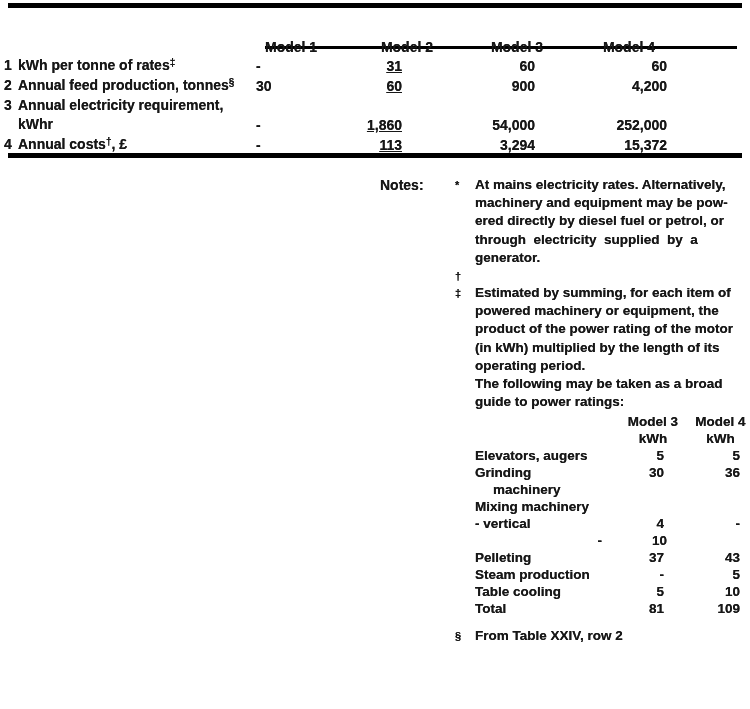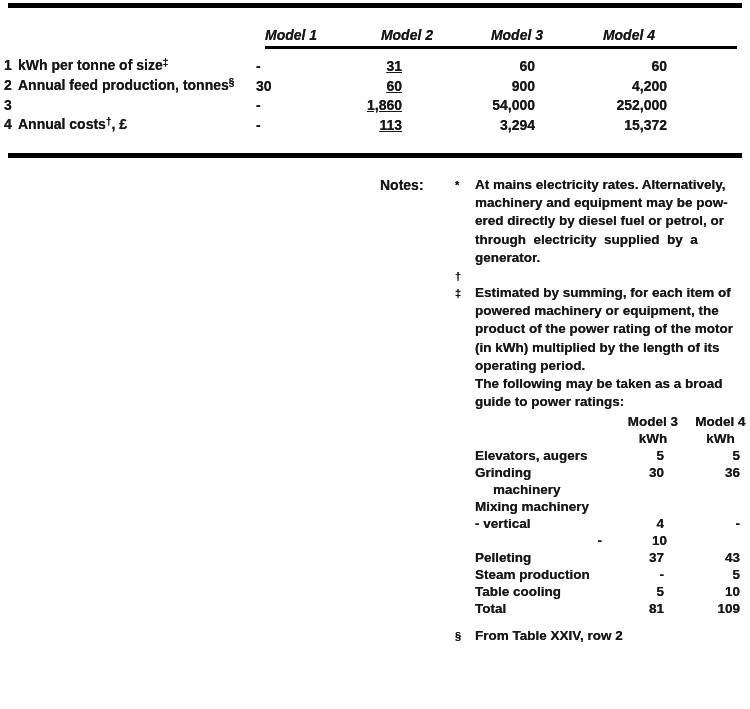--- a/index.html
+++ b/index.html
@@ -8,21 +8,21 @@
     font-family:"Liberation Sans",sans-serif;font-weight:700;color:#171717;
     text-shadow:0 0 0.5px rgba(0,0,0,0.8);
   }
   .rule{position:absolute;background:#000;}
   .rule-top{left:8px;width:734px;top:3px;height:5px;}
   .rule-head{left:265px;width:472px;top:46px;height:3px;}
   .rule-bottom{left:8px;width:734px;top:153px;height:5px;}
 
   
   .grid-row{display:grid;grid-template-columns:250px 76px 110px 105px 199px;align-items:end;}
-  .thead{position:absolute;left:4px;top:27px;width:740px;font-size:14px;font-style:italic;}
+  .thead{position:absolute;left:4px;top:39px;width:740px;font-size:14px;}
   .tbody{position:absolute;left:4px;top:56px;width:740px;font-size:14px;line-height:19px;}
   .th-m1{padding-left:11px;}
   .th-m2{text-align:right;padding-right:7px;}
   .th-m3{text-align:right;padding-right:2px;}
   .th-m4{text-align:right;padding-right:89px;}
   .td-m1{padding-left:2px;}
   .td-m2{text-align:right;padding-right:38px;text-decoration:underline;}
   .td-m3{text-align:right;padding-right:10px;}
   .td-m4{text-align:right;padding-right:77px;}
   .row-label{display:flex;}
@@ -63,21 +63,21 @@
     <div class="th-m2">Model 2</div>
     <div class="th-m3">Model 3</div>
     <div class="th-m4">Model 4</div>
   </div>
 
   <div class="tbody">
 
     <div class="grid-row">
       <div class="row-label">
         <span class="rownum">1</span>
-        <span class="rowlabel"><span>kWh per tonne of size</span><span class="mark">‡</span><span></span></span>
+        <span class="rowlabel"><span>kWh per tonne of rates</span><span class="mark">‡</span><span></span></span>
       </div>
       <div class="td-m1">-</div>
       <div class="td-m2">31</div>
       <div class="td-m3">60</div>
       <div class="td-m4">60</div>
     </div>
 
     <div class="grid-row">
       <div class="row-label">
         <span class="rownum">2</span>
@@ -85,20 +85,22 @@
       </div>
       <div class="td-m1">30</div>
       <div class="td-m2">60</div>
       <div class="td-m3">900</div>
       <div class="td-m4">4,200</div>
     </div>
 
     <div class="grid-row">
       <div class="row-label">
         <span class="rownum">3</span>
+        <span class="rowlabel"><span>Annual electricity requirement,
+kWhr</span><span class="mark"></span><span></span></span>
       </div>
       <div class="td-m1">-</div>
       <div class="td-m2">1,860</div>
       <div class="td-m3">54,000</div>
       <div class="td-m4">252,000</div>
     </div>
 
     <div class="grid-row">
       <div class="row-label">
         <span class="rownum">4</span>

